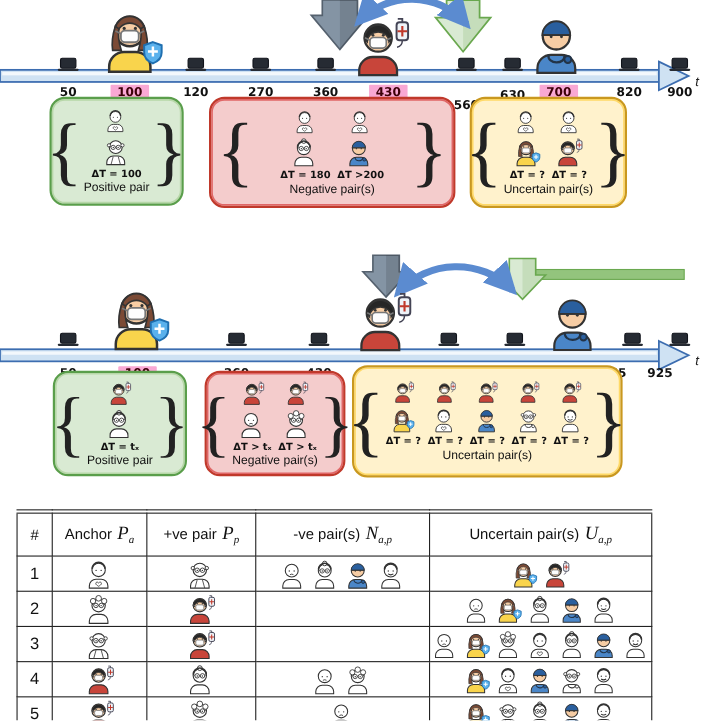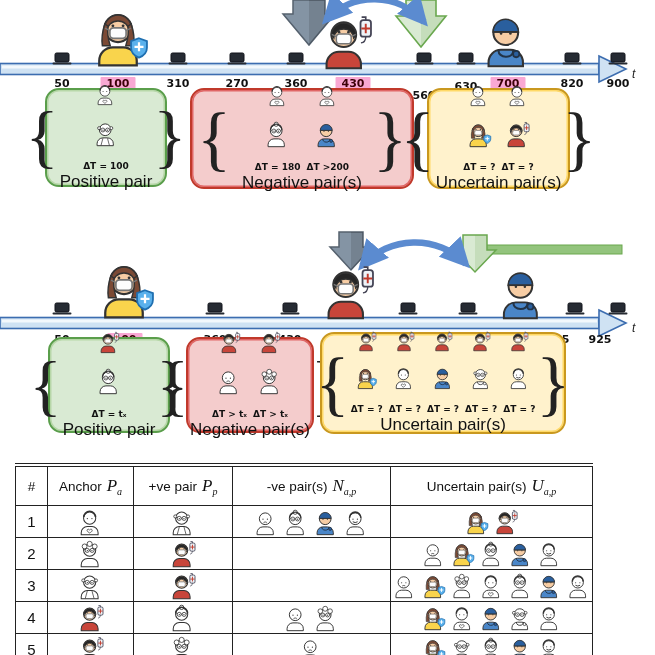--- a/index.html
+++ b/index.html
@@ -12,24 +12,24 @@
   .tick.hl{background:#f9a8d4;color:#3c0008;padding:0 6px;border-radius:1px;}
   .pbox{position:absolute;display:flex;align-items:stretch;justify-content:center;
         border-radius:14px;box-sizing:border-box;padding:2px 4px;}
   .pbox.positive{background:#d9ead3;border:2.5px solid #5a9e4b;box-shadow:0 0 0 1.5px #b7d7a8 inset;}
   .pbox.negative{background:#f4cccc;border:2.5px solid #c0392b;box-shadow:0 0 0 1.5px #e06666 inset;}
   .pbox.uncertain{background:#fff2cc;border:2.5px solid #c9981f;box-shadow:0 0 0 1.5px #ffd966 inset;}
   .brace{font-family:"Liberation Serif",serif;font-weight:400;color:#222;line-height:1;
          align-self:center;padding:0 1px;}
   .mid{display:flex;flex-direction:column;align-items:center;justify-content:center;flex:1;}
   .cols{display:flex;flex-direction:row;gap:6px;align-items:flex-end;justify-content:center;}
-  .col{display:flex;flex-direction:column;align-items:center;gap:15px;}
+  .col{display:flex;flex-direction:column;align-items:center;gap:4px;}
   .delta{font-size:9px;font-weight:bold;color:#111;white-space:nowrap;
          font-family:"DejaVu Sans",sans-serif;}
-  .cap{font-size:17px;color:#111;margin-top:1px;white-space:nowrap;}
+  .cap{font-size:11px;color:#111;margin-top:1px;white-space:nowrap;}
   .tbl{position:absolute;border-collapse:collapse;table-layout:fixed;background:#fff;}
   .tbl,.tbl th,.tbl td{border:1.4px solid #222;}
   .tbl{border-top:4px double #222;}
   .tbl th{height:36px;font-size:13.5px;font-weight:normal;color:#111;text-align:center;}
   .tbl td{height:31px;text-align:center;vertical-align:middle;padding:0 2px;}
   .ht{font-size:13.5px;}
   .sym{font-family:"Liberation Serif",serif;font-style:italic;font-size:17px;margin-left:5px;}
   .ssub{font-family:"Liberation Serif",serif;font-style:italic;font-size:10px;}
   .icons{display:flex;flex-direction:row;align-items:flex-end;justify-content:center;gap:1px;}
   .num{font-size:15px;color:#111;}
@@ -169,21 +169,21 @@
         <circle cx="20" cy="15" r="9" fill="#f7cda4" stroke="#333" stroke-width="1.5"></circle>
         <path d="M10.8,14.5 A9.2,9.2 0 0 1 29.2,14.5 Z" fill="#2a5f9e" stroke="#333" stroke-width="1.2"></path>
         <path d="M11,14.5 h18" stroke="#333" stroke-width="1.2"></path>
         <circle cx="16.6" cy="15.6" r="0.95" fill="#333"></circle>
         <circle cx="23.4" cy="15.6" r="0.95" fill="#333"></circle>
         <path d="M14.8,27.5 c-0.8,6.5 11.2,6.8 10.6,0.4" fill="none" stroke="#223347" stroke-width="1.5"></path>
         <circle cx="27.6" cy="30.6" r="2.3" fill="#2a5f9e" stroke="#223347" stroke-width="1.3"></circle>
       </svg></div>
     <span class="tick" style="left:62px;top:77px">50</span>
     <span class="tick hl" style="left:118px;top:77px">100</span>
-    <span class="tick" style="left:178px;top:77px">310</span>
+    <span class="tick" style="left:178px;top:77px">120</span>
     <span class="tick" style="left:237px;top:77px">270</span>
     <span class="tick" style="left:296px;top:77px">360</span>
     <span class="tick hl" style="left:353px;top:77px">430</span>
     <span class="tick" style="left:424px;top:89px">560</span>
     <span class="tick" style="left:466px;top:80px">630</span>
     <span class="tick hl" style="left:508px;top:77px">700</span>
     <span class="tick" style="left:572px;top:77px">820</span>
     <span class="tick" style="left:618px;top:77px">900</span>
     <div class="pbox positive" style="left:45px;top:88px;width:122px;height:99px">
    <div class="brace" style="font-size:69px">{</div>

